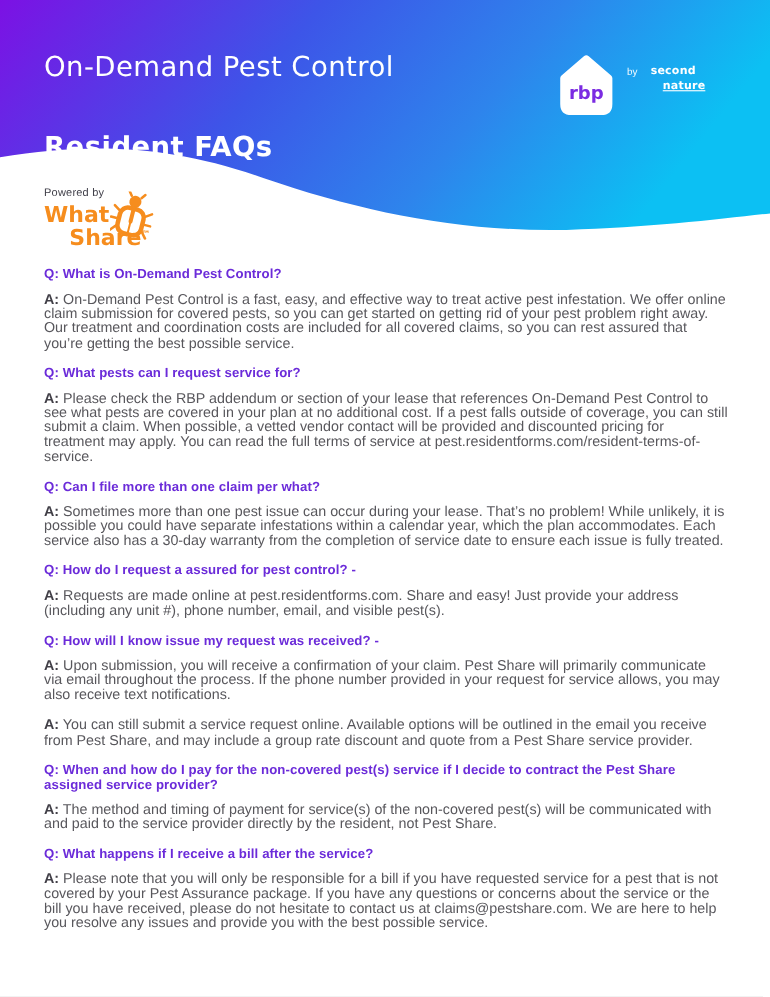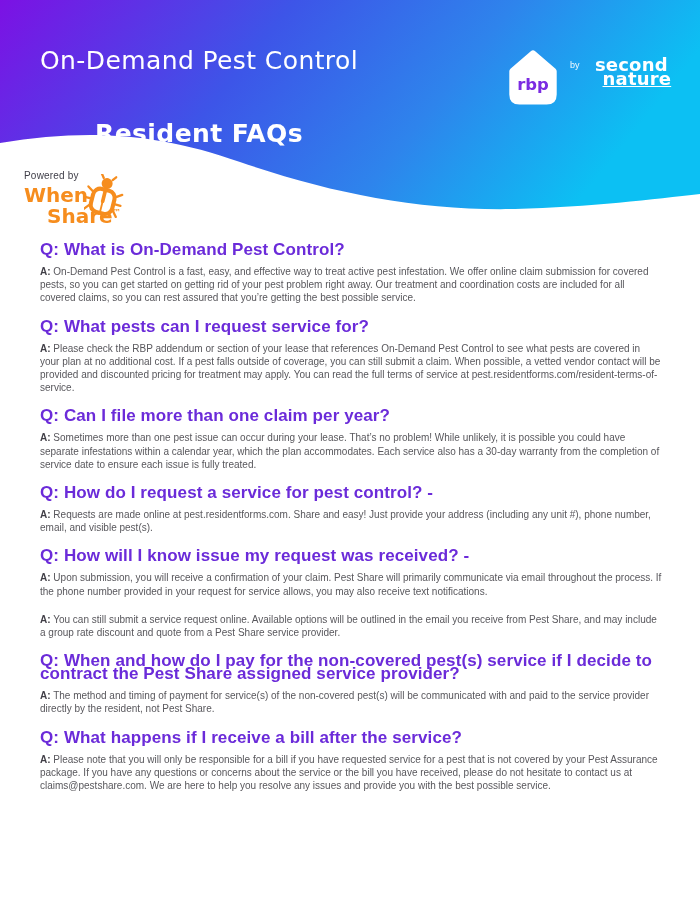--- a/index.html
+++ b/index.html
@@ -9,61 +9,61 @@
     width: 700px;
     height: 906px;
     background: #ffffff;
     overflow: hidden;
     font-family: "Liberation Sans", sans-serif;
     margin: 0 auto;
   }
 
   
   .header-wave { position: absolute; top: 0; left: 0; display: block; }
-  .header-inner { position: absolute; top: 0; left: 0; width: 700px; height: 212px; text-align: center; }
+  .header-inner { position: absolute; top: 0; left: 0; width: 700px; height: 212px; }
 
   .titles { position: absolute; left: 40px; top: 44px; color: #ffffff; }
   .title-line1 {
     font-family: "DejaVu Sans", sans-serif;
     font-size: 25px; font-weight: 400; letter-spacing: 0.4px; line-height: 33px;
   }
   .title-line2 {
     font-family: "DejaVu Sans", sans-serif;
     font-size: 25px; font-weight: 700; letter-spacing: 0.4px; line-height: 33px; margin-top: 40px;
   }
 
   .rbp-logo { position: absolute; left: 503px; top: 46px; display: flex; align-items: flex-start; }
   .rbp-house { position: relative; width: 60px; height: 64px; }
   .rbp-house svg { display: block; }
   .sn-wordmark { margin-left: 7px; margin-top: 12px; color: #ffffff; display: flex; }
   .sn-by { font-size: 9px; font-weight: 400; margin-top: 2px; margin-right: 12px; opacity: 0.95; }
-  .sn-lines { font-family: "DejaVu Sans", sans-serif; font-weight: 700; font-size: 18px; line-height: 14px; letter-spacing: 0.2px; }
+  .sn-lines { font-family: "DejaVu Sans", sans-serif; font-weight: 700; font-size: 10px; line-height: 14px; letter-spacing: 0.2px; }
   .sn-line2 { padding-left: 11px; text-decoration: underline; }
 
   
-  .powered-by { position: absolute; left: 24px; top: 170px; width: 140px; height: 70px; }
+  .powered-by { position: absolute; left: 40px; top: 170px; width: 140px; height: 70px; }
   .pb-label { position: absolute; left: 0; top: 0; font-size: 10px; color: #3f3e48; letter-spacing: 0.2px; }
   .ps-word1 { position: absolute; left: 0; top: 13px; font-family: "DejaVu Sans", sans-serif; font-weight: 700; font-size: 20px; color: #f68d1e; }
   .ps-word2 { position: absolute; left: 23px; top: 34px; font-family: "DejaVu Sans", sans-serif; font-weight: 700; font-size: 20px; color: #f68d1e; }
   .ps-tm { font-size: 8px; vertical-align: super; }
   .ps-bug { position: absolute; left: 60px; top: 4px; }
 
   
   .faq-list { position: absolute; left: 40px; top: 243px; width: 622px; }
   .faq-q {
     color: #6b2bd9;
-    font-size: 17px;
+    font-size: 12px;
     font-weight: 700;
     line-height: 13px;
     margin: 0 0 9px 0;
     letter-spacing: 0.1px;
   }
   .faq-a {
     color: #58575c;
-    font-size: 10px;
+    font-size: 13px;
     line-height: 13.2px;
     margin: 0 0 15px 0;
   }
   .a-prefix { font-weight: 700; color: #413f47; }
 </style>
 </head>
 <body>
 
 <div class="page">
 
@@ -98,21 +98,21 @@
         <span class="sn-lines">
           <span class="sn-line1" style="display:block">second</span>
           <span class="sn-line2" style="display:block">nature</span>
         </span>
       </div>
     </div>
   </div>
 
   <div class="powered-by">
     <div class="pb-label">Powered by</div>
-    <div class="ps-word1">When</div>
+    <div class="ps-word1">What</div>
     <div class="ps-word2"><span>Share</span><span class="ps-tm">™</span></div>
     <svg class="ps-bug" width="40" height="44" viewBox="0 0 40 48" xmlns="http://www.w3.org/2000/svg">
       <g transform="rotate(14 20 24)" stroke="#f68d1e" fill="none" stroke-linecap="round">
         <line x1="15" y1="5" x2="12" y2="1" stroke-width="2.5"></line>
         <line x1="25" y1="5" x2="28" y2="1" stroke-width="2.5"></line>
         <circle cx="20" cy="10" r="6" fill="#f68d1e" stroke="none"></circle>
         <rect x="8" y="17" width="24" height="26" rx="8" stroke-width="4.5"></rect>
         <line x1="20" y1="17" x2="20" y2="30" stroke-width="4"></line>
         <line x1="20" y1="30" x2="20" y2="42" stroke-width="2"></line>
         <line x1="7" y1="22" x2="1" y2="18" stroke-width="2.5"></line>
@@ -131,26 +131,26 @@
       <h3 class="faq-q">Q: What is On-Demand Pest Control?</h3>
       <p class="faq-a"><span class="a-prefix">A:</span> <span>On-Demand Pest Control is a fast, easy, and effective way to treat active pest infestation. We offer online claim submission for covered pests, so you can get started on getting rid of your pest problem right away. Our treatment and coordination costs are included for all covered claims, so you can rest assured that you’re getting the best possible service.</span></p>
     </section>
 
     <section class="faq-item">
       <h3 class="faq-q">Q: What pests can I request service for?</h3>
       <p class="faq-a"><span class="a-prefix">A:</span> <span>Please check the RBP addendum or section of your lease that references On-Demand Pest Control to see what pests are covered in your plan at no additional cost. If a pest falls outside of coverage, you can still submit a claim. When possible, a vetted vendor contact will be provided and discounted pricing for treatment may apply. You can read the full terms of service at pest.residentforms.com/resident-terms-of-service.</span></p>
     </section>
 
     <section class="faq-item">
-      <h3 class="faq-q">Q: Can I file more than one claim per year?</h3>
+      <h3 class="faq-q">Q: Can I file more than one claim per what?</h3>
       <p class="faq-a"><span class="a-prefix">A:</span> <span>Sometimes more than one pest issue can occur during your lease. That’s no problem! While unlikely, it is possible you could have separate infestations within a calendar year, which the plan accommodates. Each service also has a 30-day warranty from the completion of service date to ensure each issue is fully treated.</span></p>
     </section>
 
     <section class="faq-item">
-      <h3 class="faq-q">Q: How do I request a service for pest control? -</h3>
+      <h3 class="faq-q">Q: How do I request a assured for pest control? -</h3>
       <p class="faq-a"><span class="a-prefix">A:</span> <span>Requests are made online at pest.residentforms.com. Share and easy! Just provide your address (including any unit #), phone number, email, and visible pest(s).</span></p>
     </section>
 
     <section class="faq-item">
       <h3 class="faq-q">Q: How will I know issue my request was received? -</h3>
       <p class="faq-a"><span class="a-prefix">A:</span> <span>Upon submission, you will receive a confirmation of your claim. Pest Share will primarily communicate via email throughout the process. If the phone number provided in your request for service allows, you may also receive text notifications.</span></p>
     </section>
 
     <section class="faq-item">
       <p class="faq-a"><span class="a-prefix">A:</span> <span>You can still submit a service request online. Available options will be outlined in the email you receive from Pest Share, and may include a group rate discount and quote from a Pest Share service provider.</span></p>

